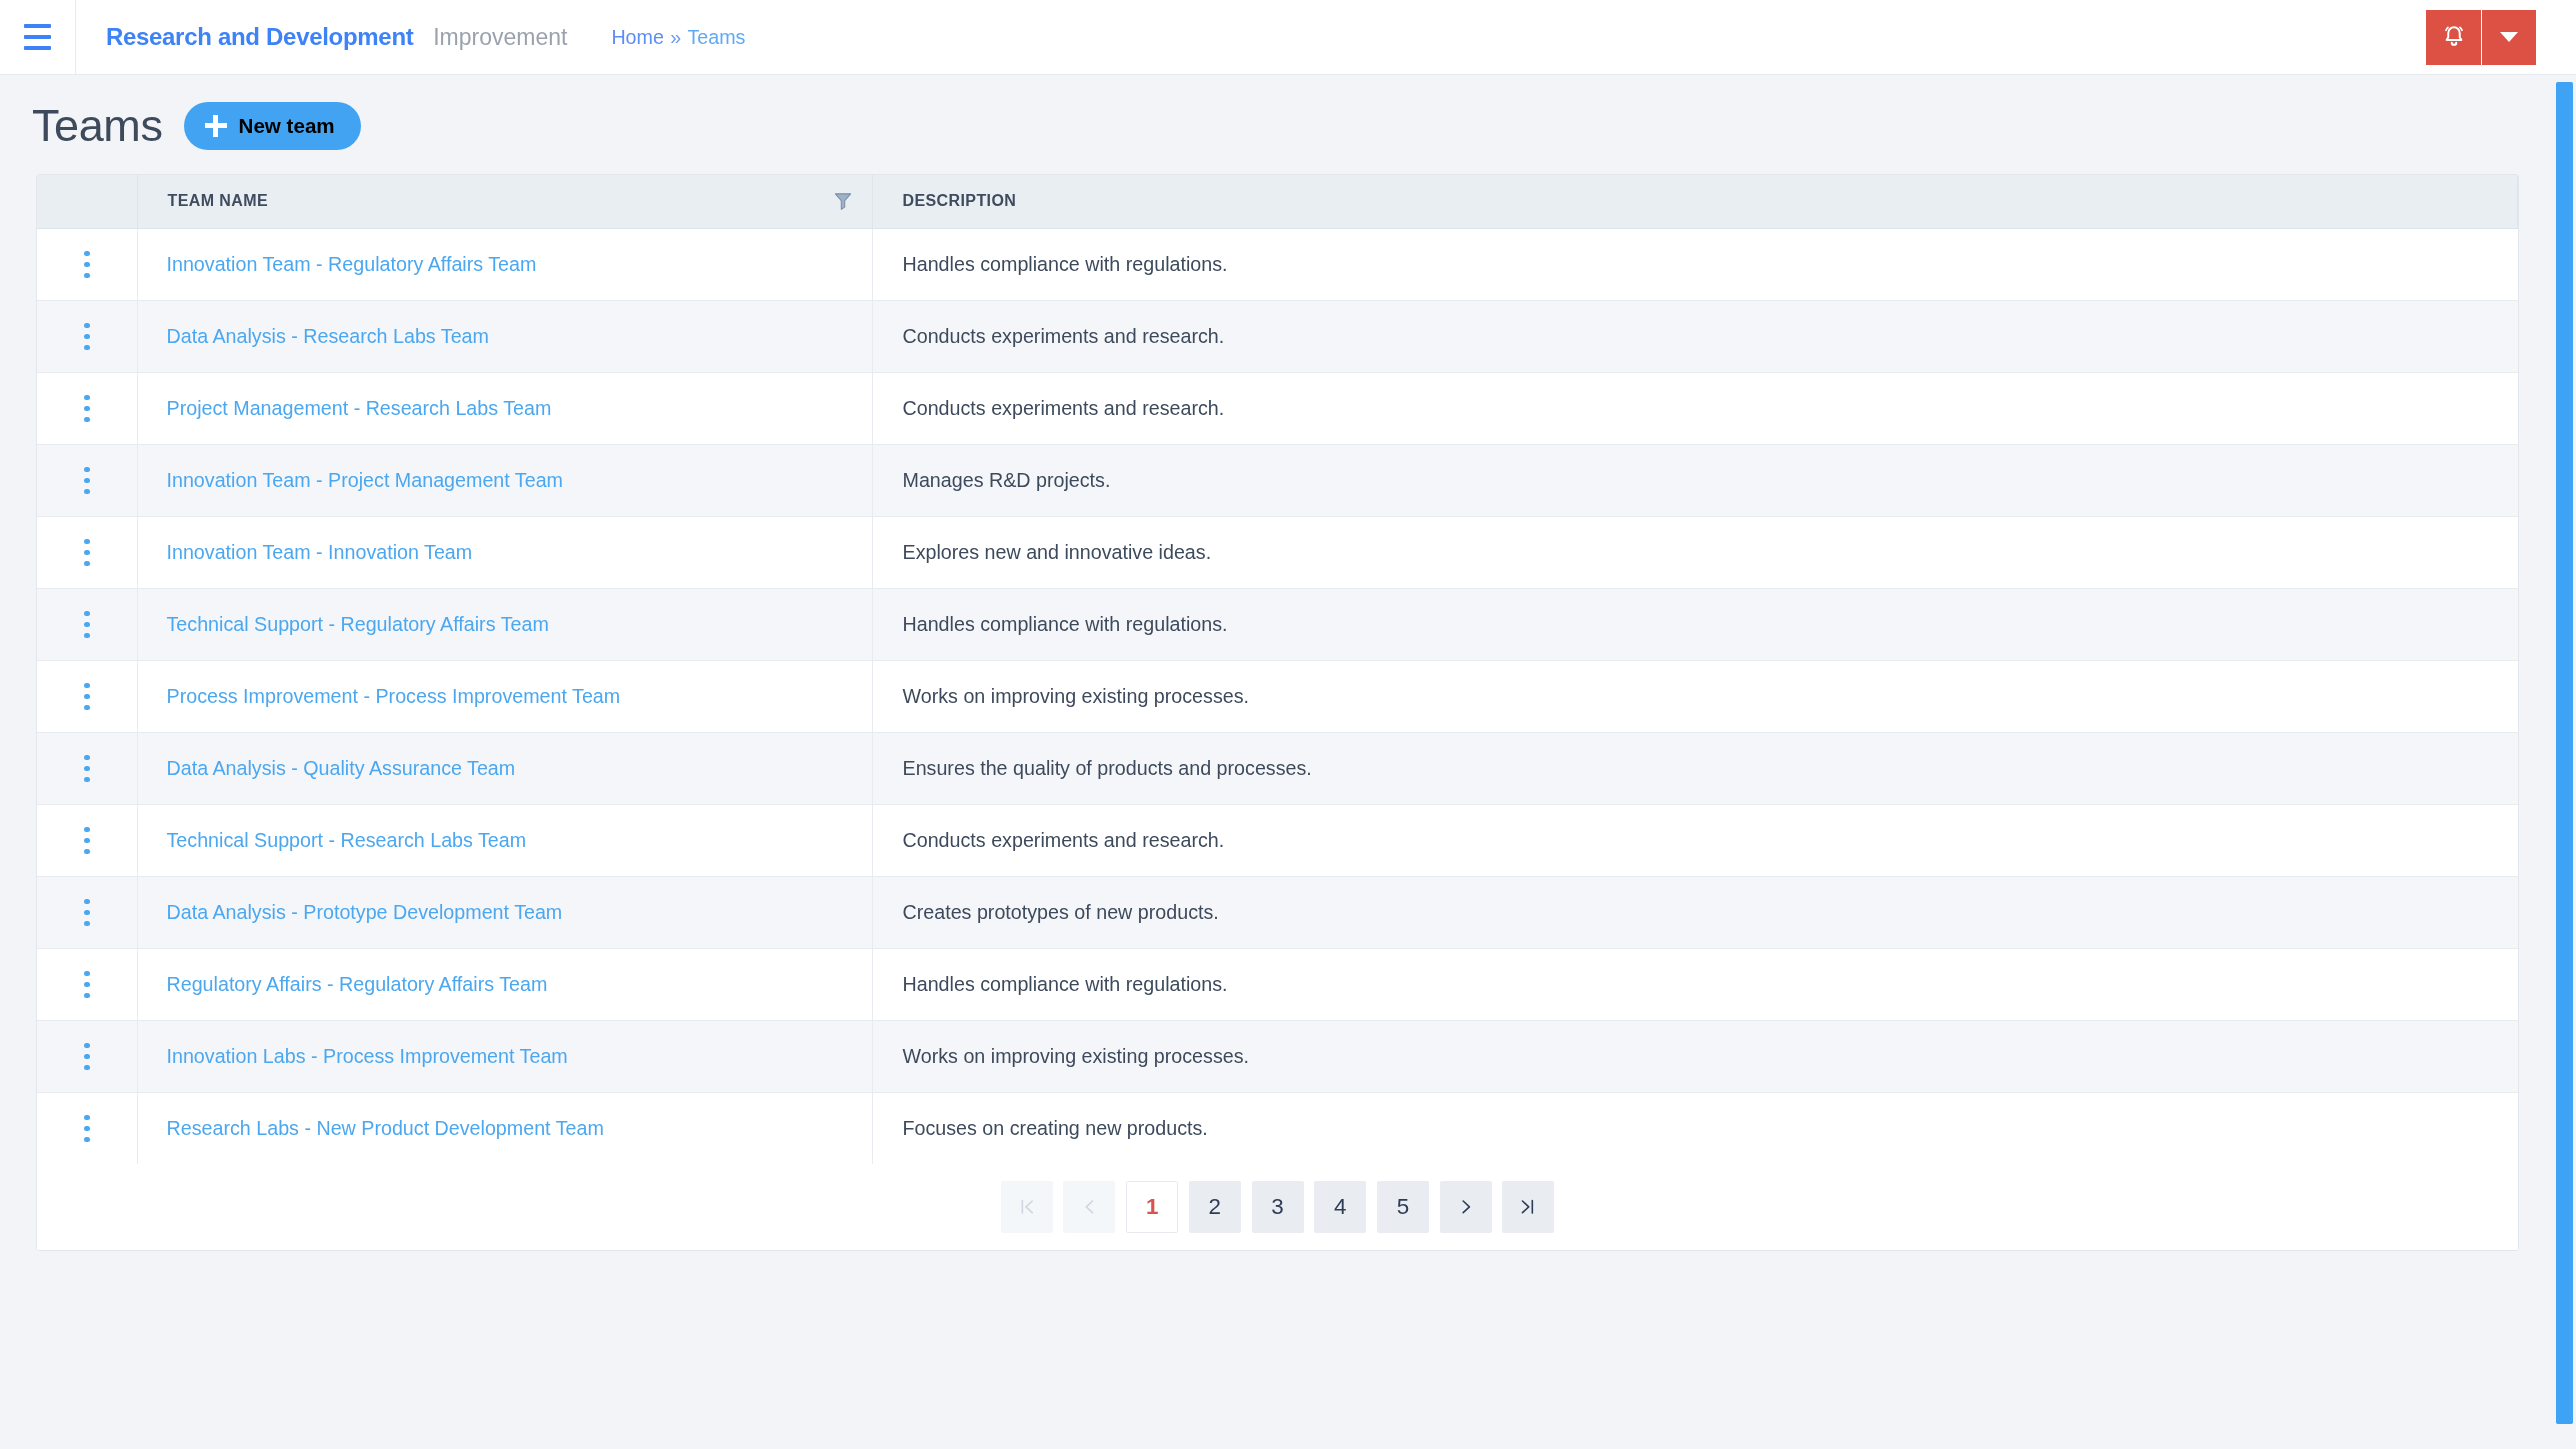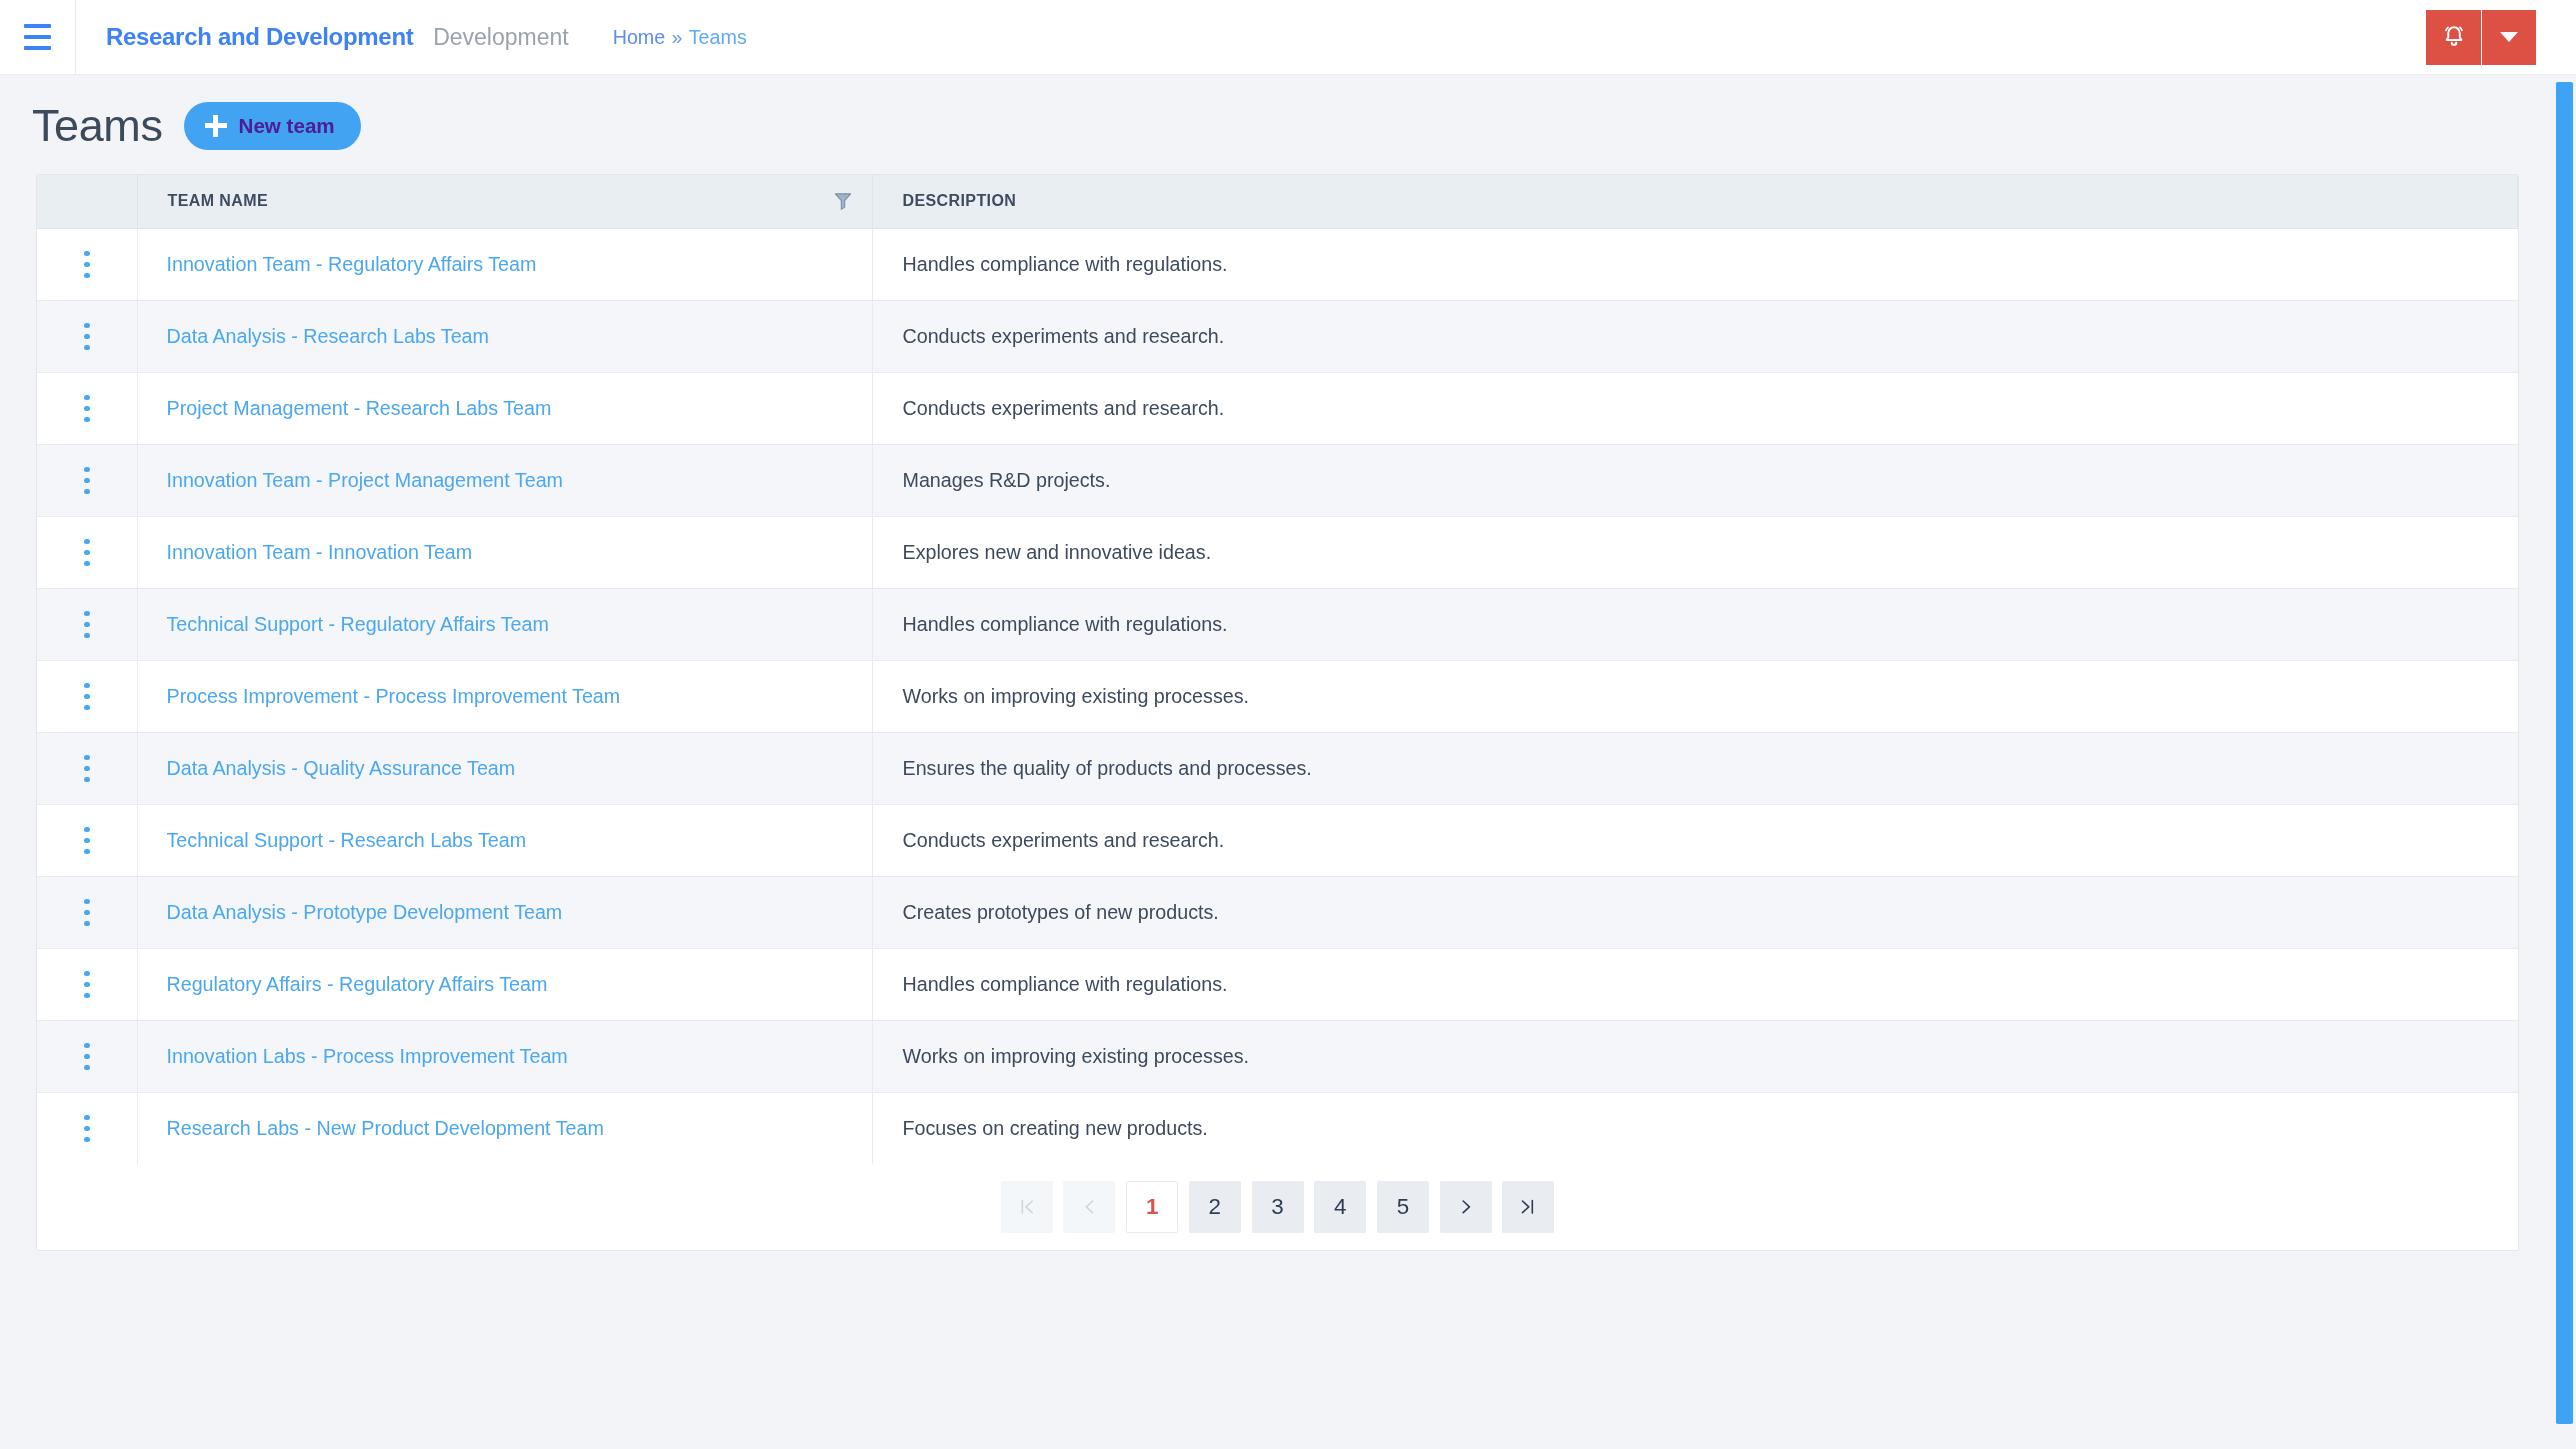--- a/index.html
+++ b/index.html
@@ -96,21 +96,21 @@
     font-size: 45px;
     color: #3c4a5c;
     font-weight: normal;
     letter-spacing: -0.4px;
   }
   .new-btn {
     display: inline-flex;
     align-items: center;
     gap: 11.6px;
     background: #41a3f2;
-    color: #4c1d95;
+    color: #000000;
     border: none;
     border-radius: 27px;
     padding: 11.6px 26px 11.6px 21.5px;
     font-size: 20.6px;
     font-weight: bold;
     font-family: "Liberation Sans", sans-serif;
     cursor: pointer;
     margin-left: 10.7px;
   }
   .plus-icon {
@@ -248,21 +248,21 @@
 <div class="topbar">
   <div class="hamburger">
     <span></span>
     <span></span>
     <span></span>
   </div>
   <div class="topbar-divider"></div>
 
   <div class="brand-wrap">
     <div class="brand-title">Research and Development</div>
-    <div class="brand-sub">Development</div>
+    <div class="brand-sub">Improvement</div>
   </div>
 
   <div class="breadcrumb">
     <span class="crumb-home">Home</span>
     <span class="crumb-sep">»</span>
     <span class="crumb-cur">Teams</span>
   </div>
 
   <div class="topbar-right">
     <div class="bell-btn">

